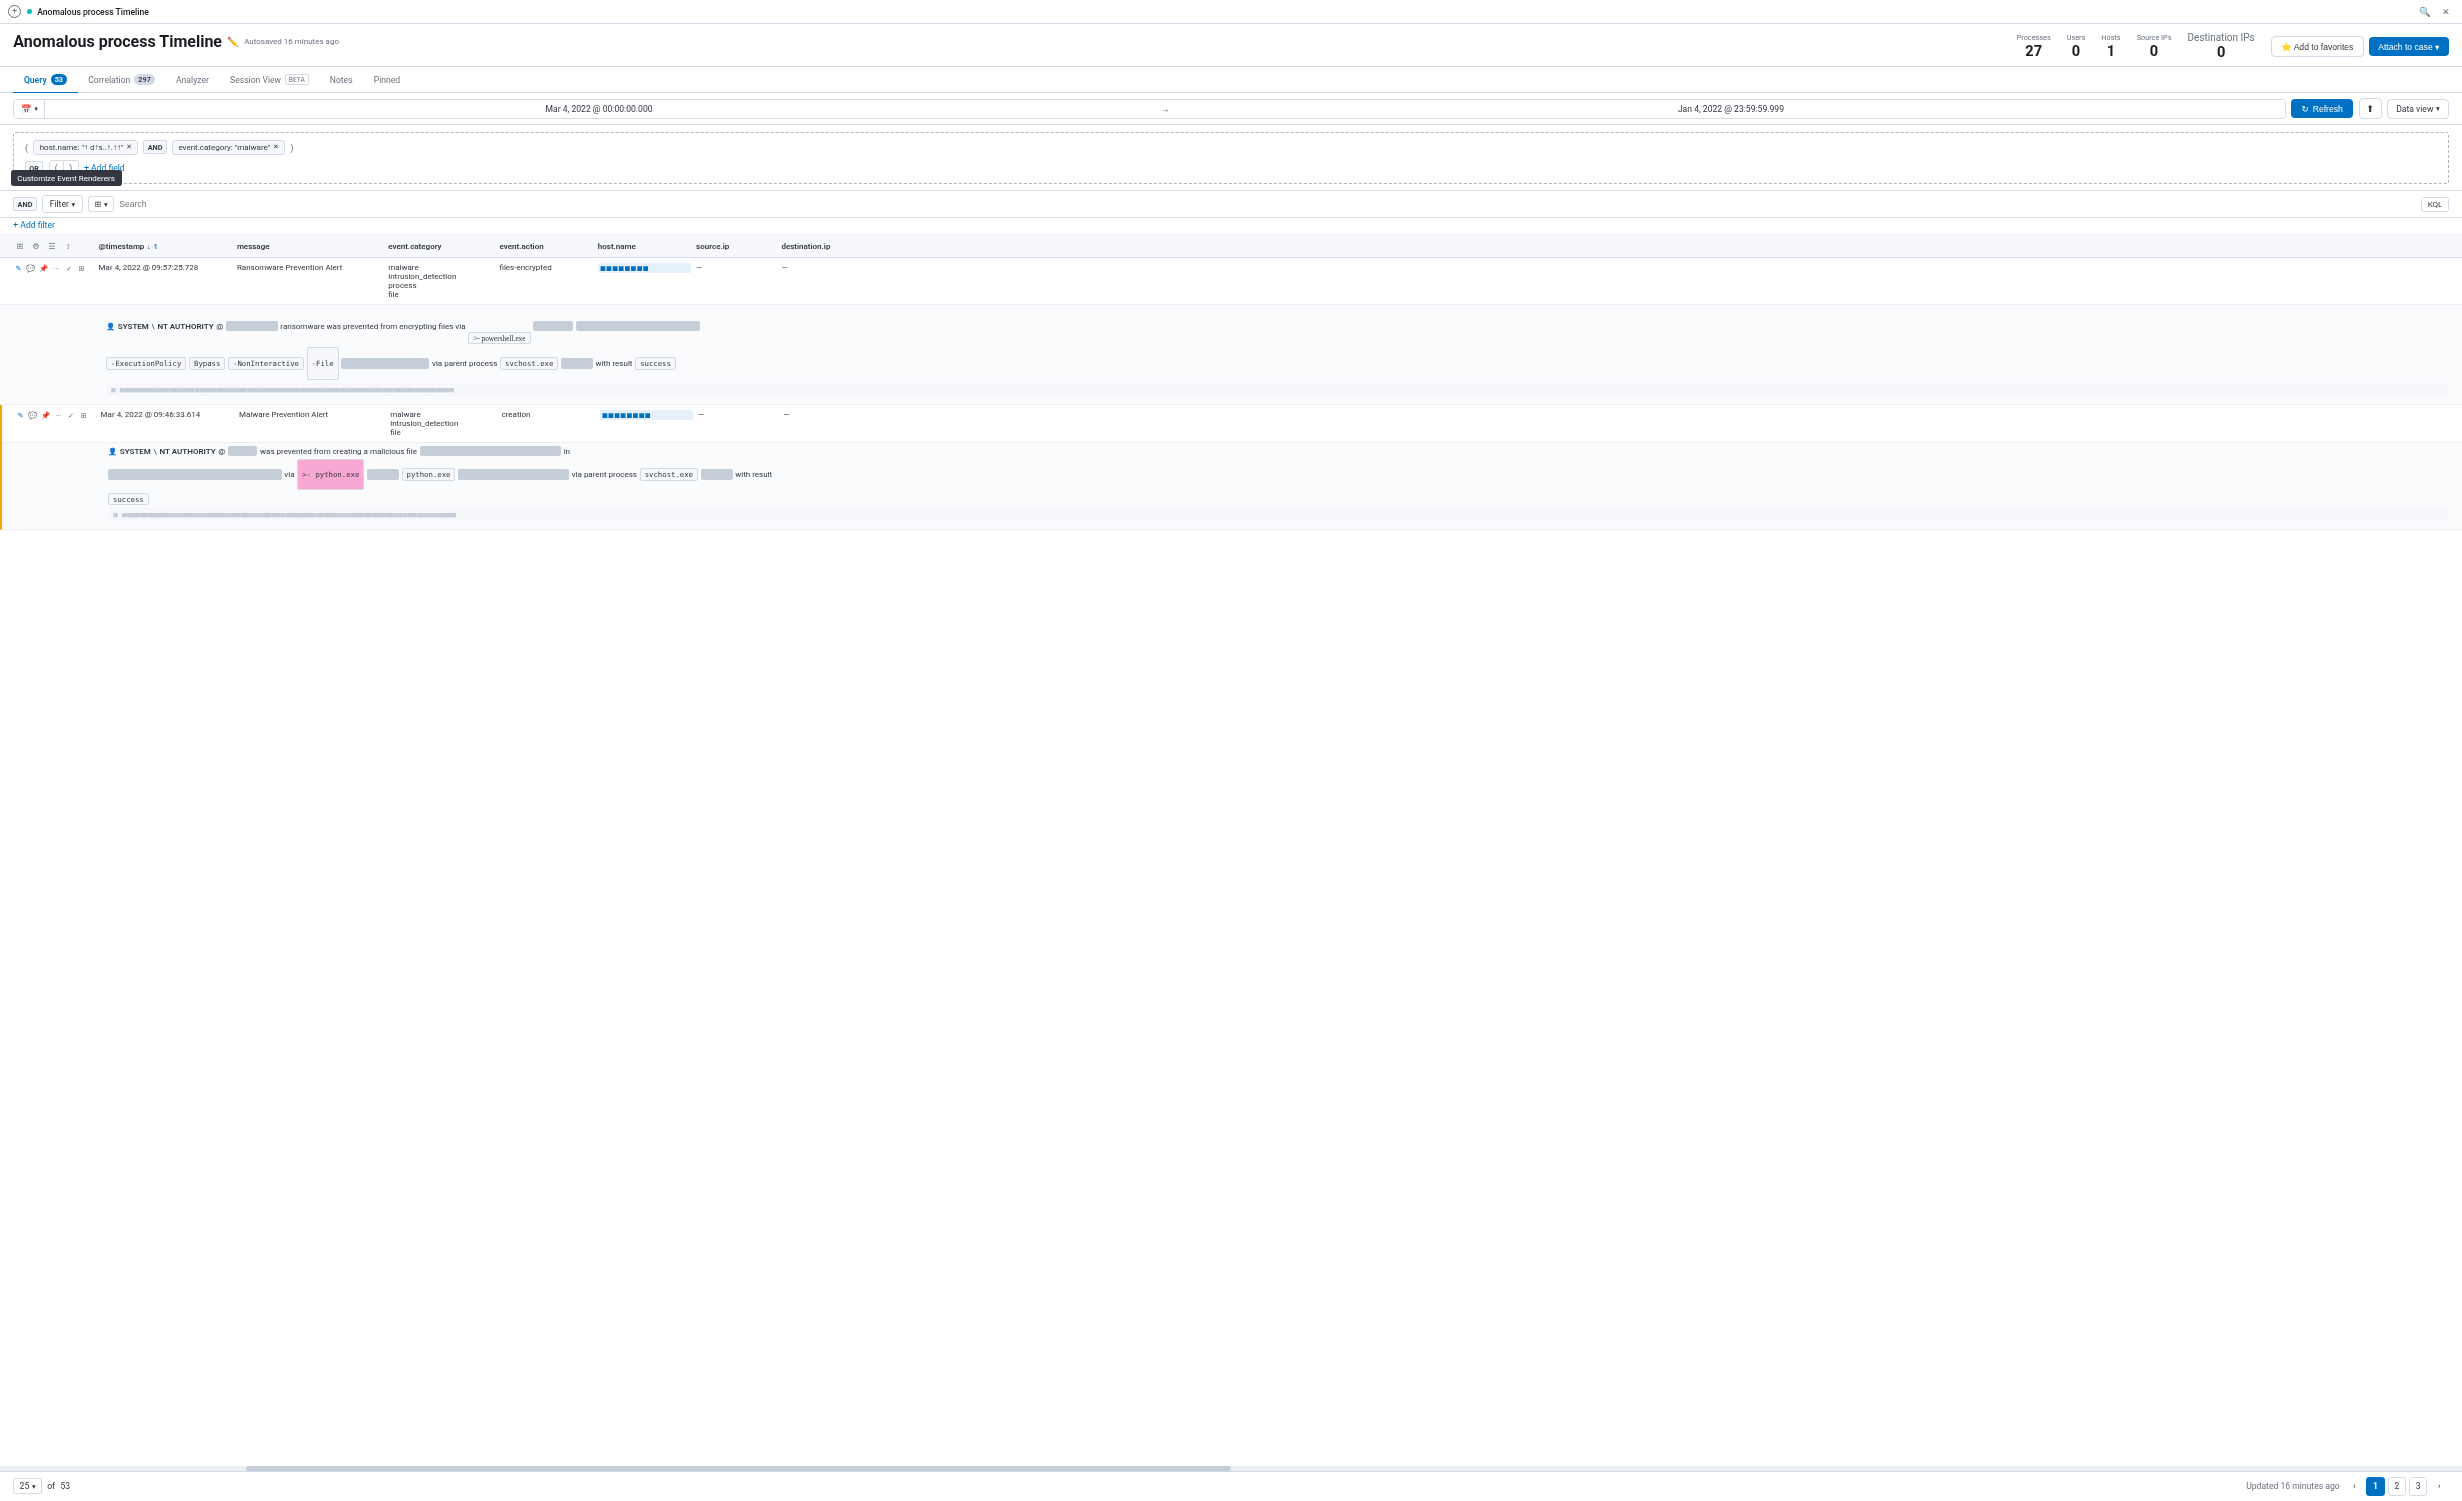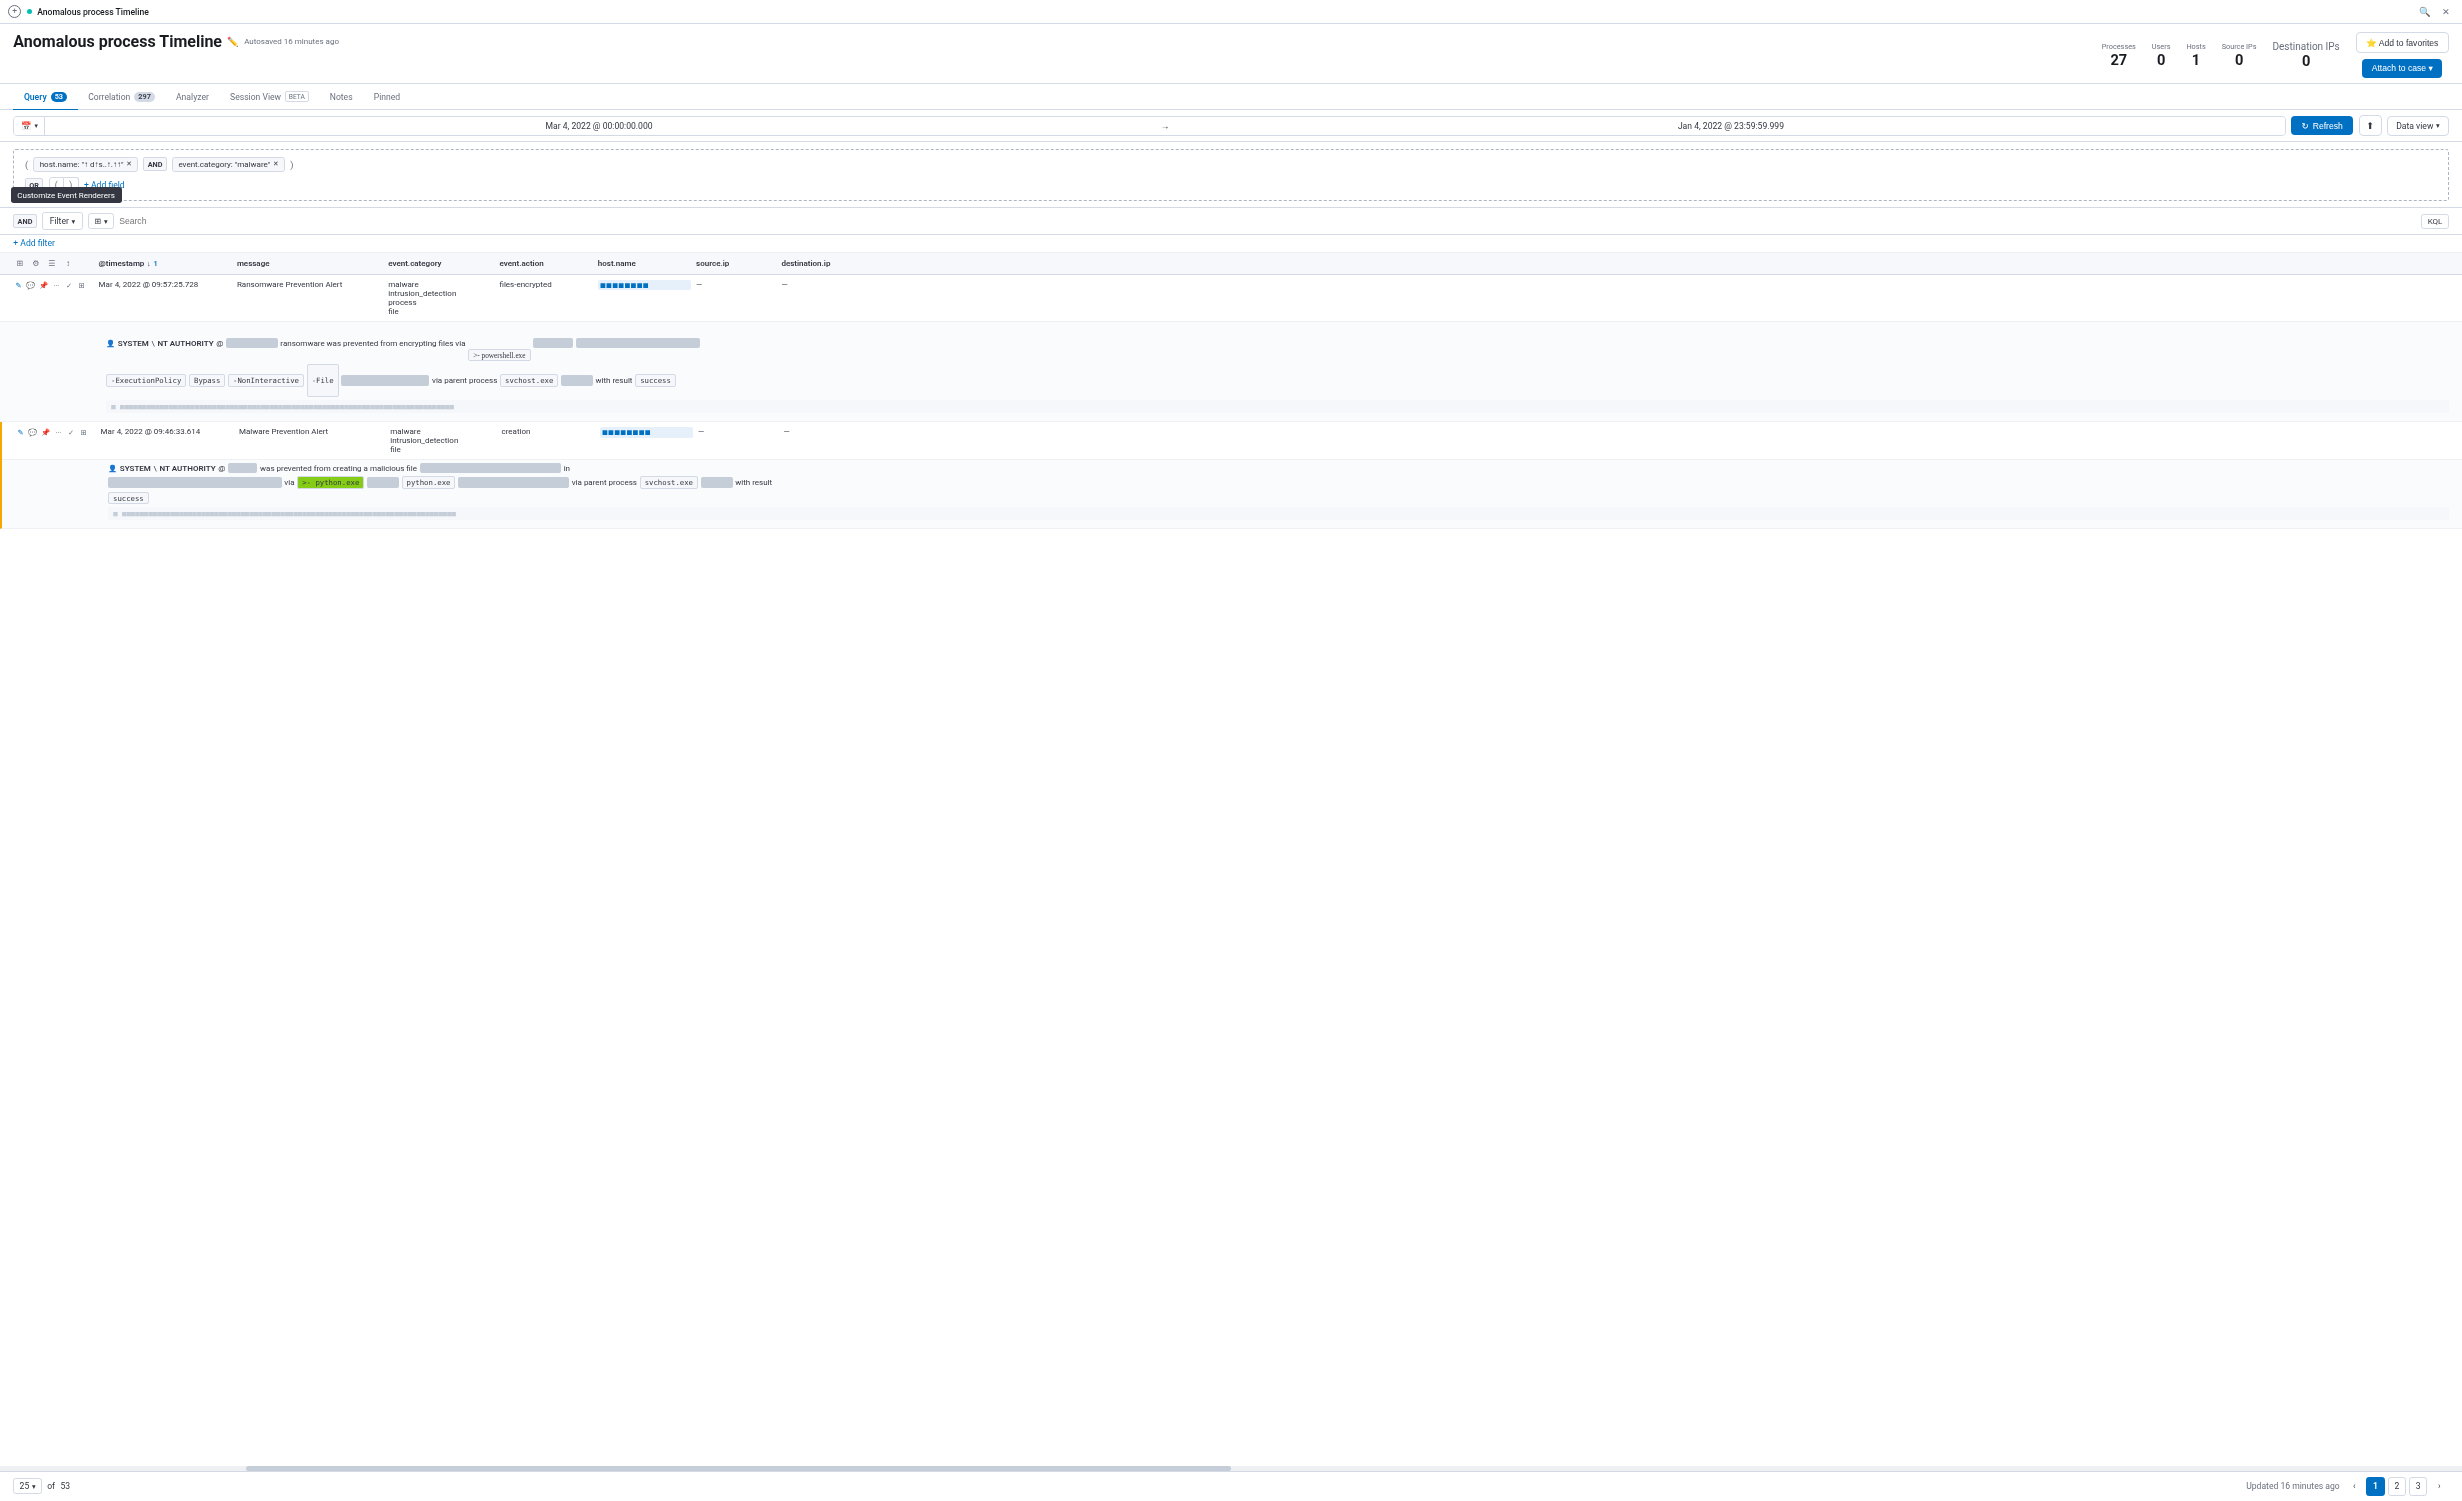--- a/index.html
+++ b/index.html
@@ -43,21 +43,21 @@
         </div>
         <div style="text-align:center;">
           <span style="font-size:7.3px;color:#69707d;display:block;">Source IPs</span>
           <span style="font-size:14.6px;font-weight:700;color:#1a1c21;">0</span>
         </div>
         <div style="text-align:center;">
           <span style="font-size:10px;color:#69707d;display:block;">Destination IPs</span>
           <span style="font-size:14.6px;font-weight:700;color:#1a1c21;">0</span>
         </div>
       </div>
-      <div style="display:flex;gap:5.3px;align-items:center;flex-direction:column;">
+      <div style="display:flex;gap:5.3px;align-items:center;">
         <button style="display:flex;align-items:center;gap:4px;padding:4.7px 9.3px;border:0.7px solid #d3dae6;border-radius:4px;background:#fff;cursor:pointer;font-size:8.6px;color:#343741;">⭐ Add to favorites</button>
         <button style="display:flex;align-items:center;gap:4px;padding:4.7px 9.3px;border:none;border-radius:4px;background:#0071c2;cursor:pointer;font-size:8.6px;color:#fff;font-weight:500;">Attach to case ▾</button>
       </div>
     </div>
   </div>
 
   <div style="display:flex;align-items:center;padding:0 13.3px;border-bottom:1.3px solid #d3dae6;gap:0;flex-shrink:0;">
     <div style="padding:6.7px 10.6px;font-size:8.6px;color:#0071c2;cursor:pointer;border-bottom:1.3px solid #0071c2;margin-bottom:-1.3px;display:flex;align-items:center;gap:4px;font-weight:600;">
       <span>Query</span>
       <span style="background:#0071c2;color:#fff;border-radius:6.7px;padding:0.7px 4px;font-size:7.3px;font-weight:600;">53</span>
@@ -271,21 +271,21 @@
           <span style="font-weight:600;">NT AUTHORITY</span>
           <span>@</span>
           <span style="background:#c5cdd8;color:#c5cdd8;border-radius:2px;padding:0.7px 8px;font-size:7.3px;user-select:none;">■■■</span>
           <span>was prevented from creating a malicious file</span>
           <span style="background:#c5cdd8;color:#c5cdd8;border-radius:2px;padding:0.7px 53px;font-size:7.3px;user-select:none;">■■■■■■■■</span>
           <span>in</span>
         </div>
         <div style="display:flex;align-items:center;flex-wrap:wrap;gap:2.7px;margin-bottom:2.7px;font-size:8px;color:#343741;">
           <span style="background:#c5cdd8;color:#c5cdd8;border-radius:2px;padding:0.7px 67px;font-size:7.3px;user-select:none;">■■■■■■■■■</span>
           <span>via</span>
-          <span style="padding:1px 4px;background:#84cc16;border:0.7px solid #d3dae6;border-radius:2px;font-size:7.3px;font-family:monospace;">&gt;- python.exe</span>
+          <span style="padding:10px 4px;background:#f9a8d4;border:0.7px solid #d3dae6;border-radius:2px;font-size:7.3px;font-family:monospace;">&gt;- python.exe</span>
           <span style="background:#c5cdd8;color:#c5cdd8;border-radius:2px;padding:0.7px 9.3px;font-size:7.3px;user-select:none;">■■■</span>
           <span style="padding:0.7px 4px;background:#f5f7fa;border:0.7px solid #d3dae6;border-radius:2px;font-size:7.3px;font-family:monospace;">python.exe</span>
           <span style="background:#c5cdd8;color:#c5cdd8;border-radius:2px;padding:0.7px 40px;font-size:7.3px;user-select:none;">■■■■■■■</span>
           <span>via parent process</span>
           <span style="padding:0.7px 4px;background:#f5f7fa;border:0.7px solid #d3dae6;border-radius:2px;font-size:7.3px;font-family:monospace;">svchost.exe</span>
           <span style="background:#c5cdd8;color:#c5cdd8;border-radius:2px;padding:0.7px 9.3px;font-size:7.3px;user-select:none;">■■■</span>
           <span>with result</span>
         </div>
         <div style="display:flex;align-items:center;flex-wrap:wrap;gap:2.7px;margin-bottom:2.7px;font-size:8px;color:#343741;">
           <span style="padding:0.7px 4px;background:#f5f7fa;border:0.7px solid #d3dae6;border-radius:2px;font-size:7.3px;font-family:monospace;">success</span>

